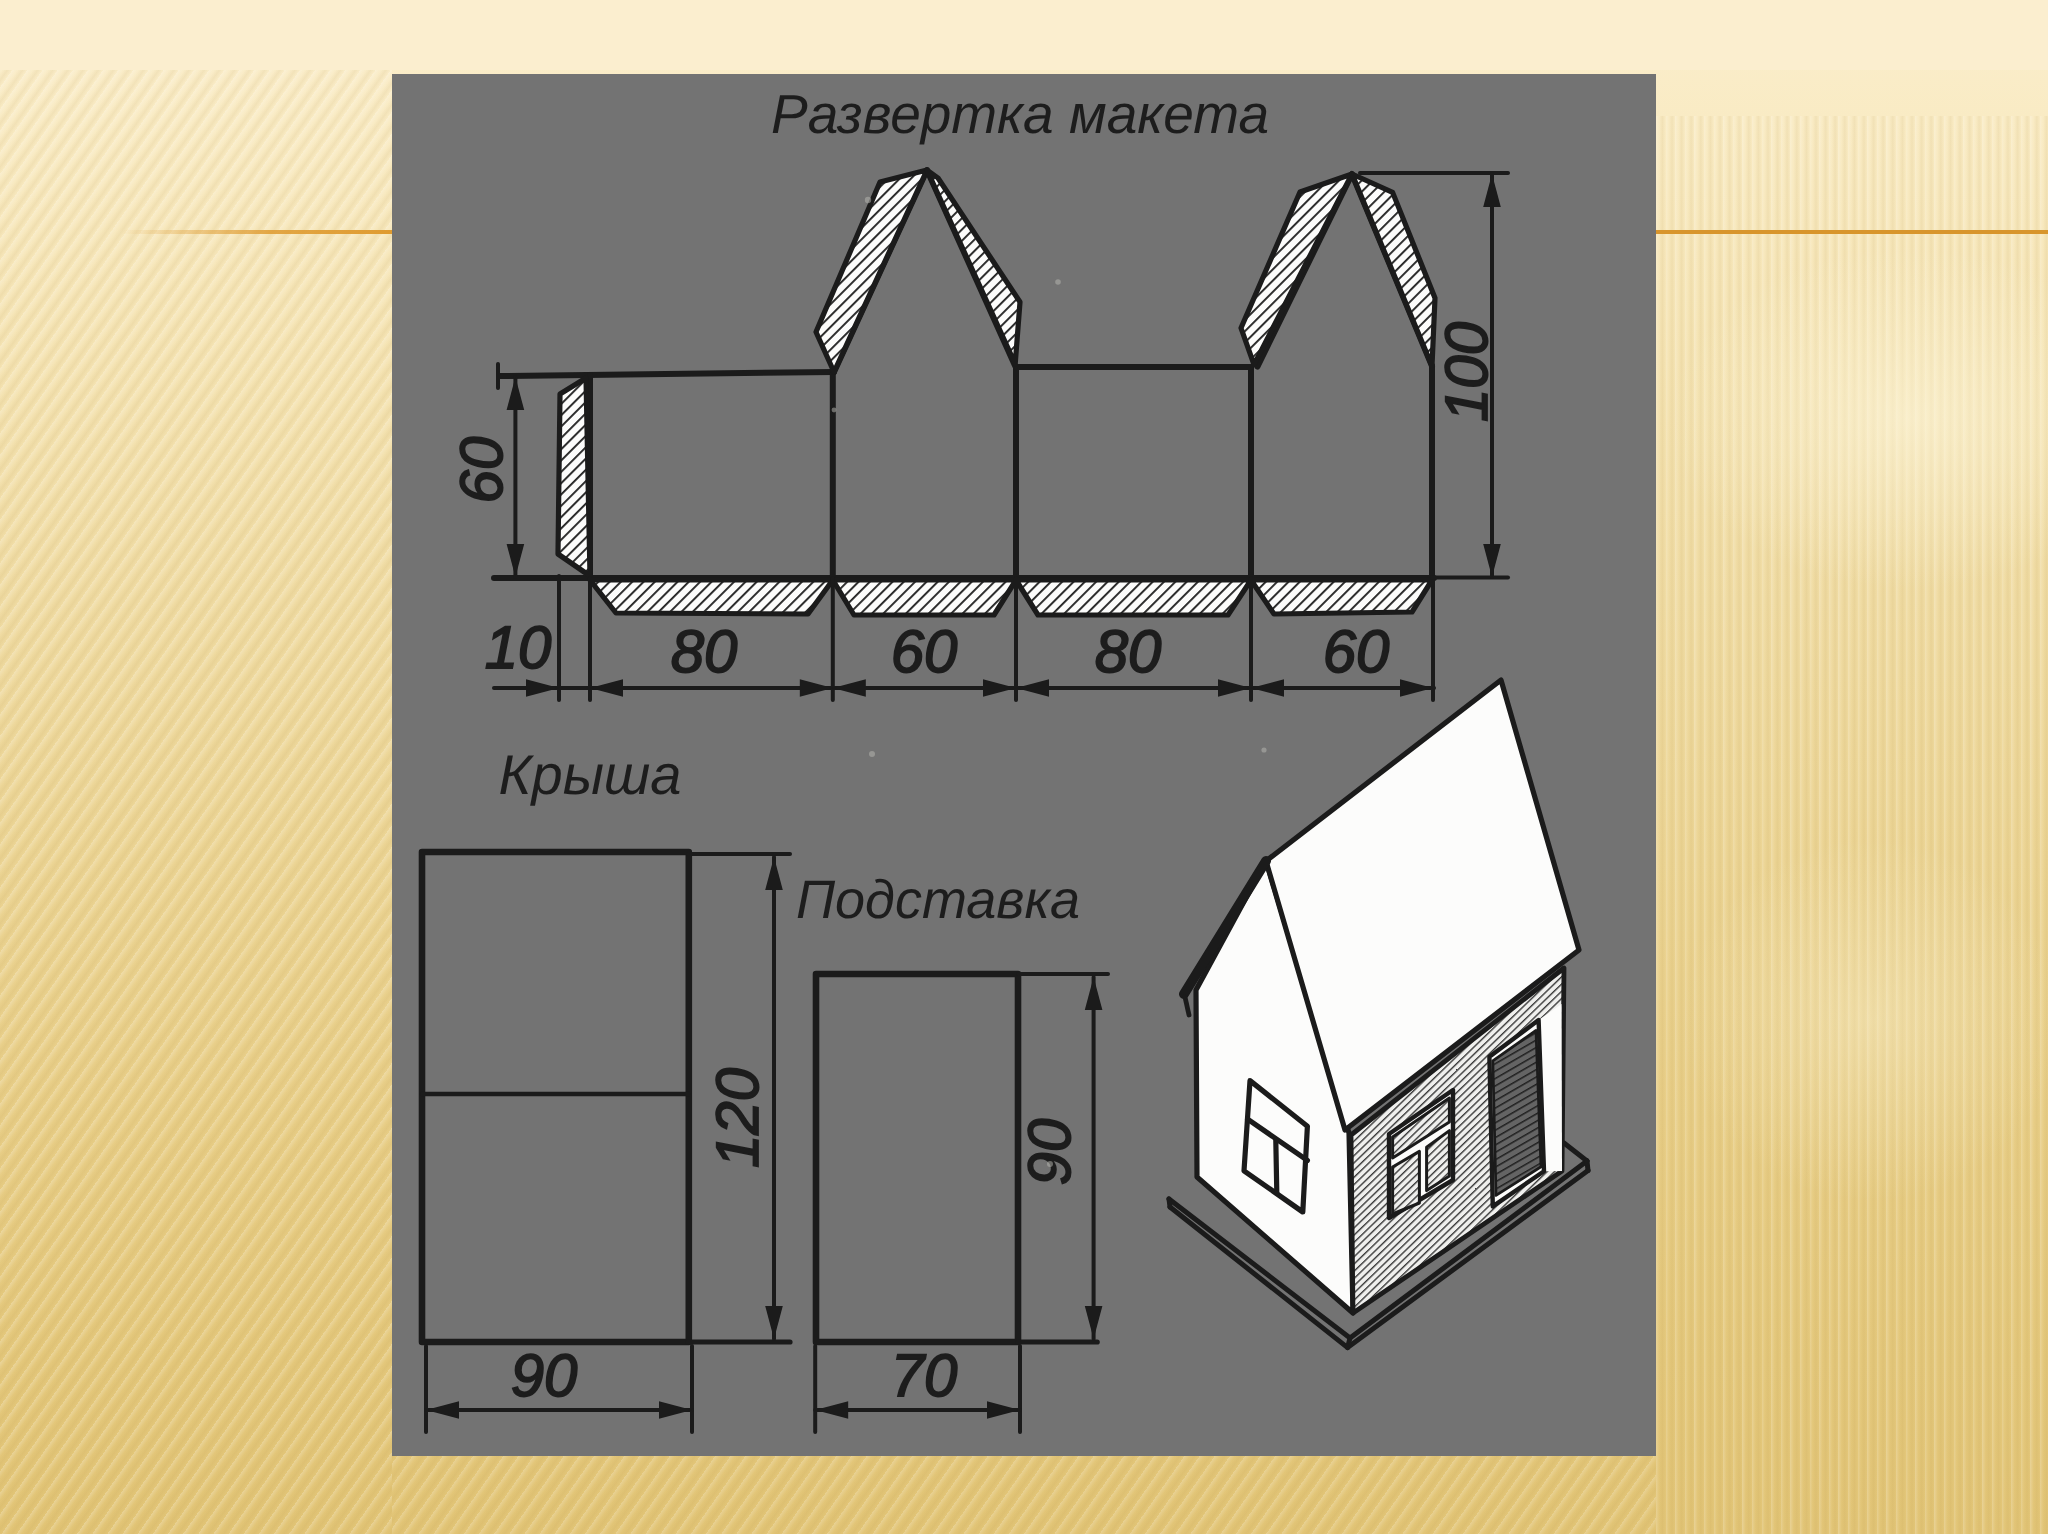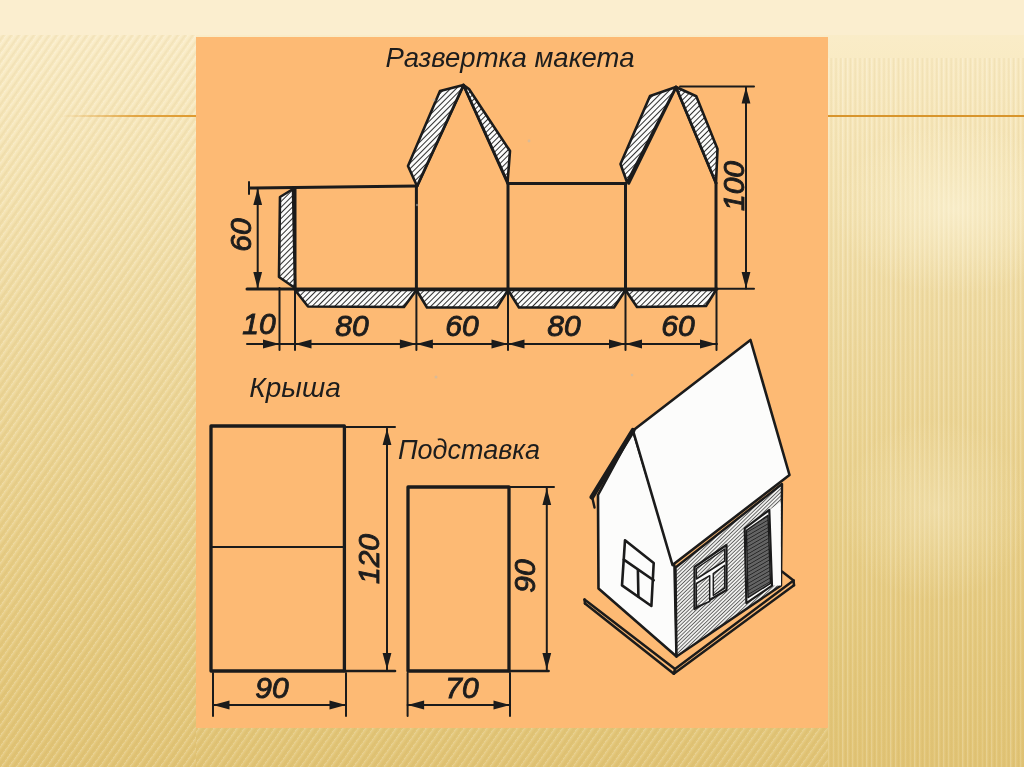--- a/index.html
+++ b/index.html
@@ -13,21 +13,21 @@
   .stripesR{position:absolute;left:828px;top:58px;width:196px;height:709px;
        background:repeating-linear-gradient(90deg, rgba(255,255,255,0.20) 0px, rgba(255,255,255,0) 1.6px, rgba(176,140,60,0.10) 3.2px, rgba(176,140,60,0) 4.8px);}
   .blob1{position:absolute;left:815px;top:110px;width:215px;height:220px;
        background:radial-gradient(ellipse 75% 52% at 65% 45%, rgba(253,246,220,0.6), rgba(253,246,220,0) 75%);}
   .blob2{position:absolute;left:820px;top:380px;width:210px;height:260px;
        background:radial-gradient(ellipse 65% 50% at 55% 50%, rgba(250,241,208,0.4), rgba(250,241,208,0) 70%);}
   .topband{position:absolute;left:0;top:0;width:1024px;height:35px;background:#fbeecf;}
   .oline-l{position:absolute;left:60px;top:115px;width:136px;height:2px;
        background:linear-gradient(90deg, rgba(223,155,48,0) 0%, rgba(223,155,48,0.85) 55%, #DF9B30 100%);}
   .oline-r{position:absolute;left:828px;top:115px;width:196px;height:2px;background:#D8952C;}
-  .panel{position:absolute;left:196px;top:37px;width:632px;height:691px;background:#fdba74;}
+  .panel{position:absolute;left:196px;top:37px;width:632px;height:691px;background:#737373;}
   text{font-family:"Liberation Sans",sans-serif;font-style:italic;fill:#1d1d1d;}
 </style>
 </head>
 <body>
 <div class="stripesL"></div>
 <div class="stripesB"></div>
 <div class="stripesR"></div>
 <div class="blob1"></div>
 <div class="blob2"></div>
 <div class="topband"></div>

